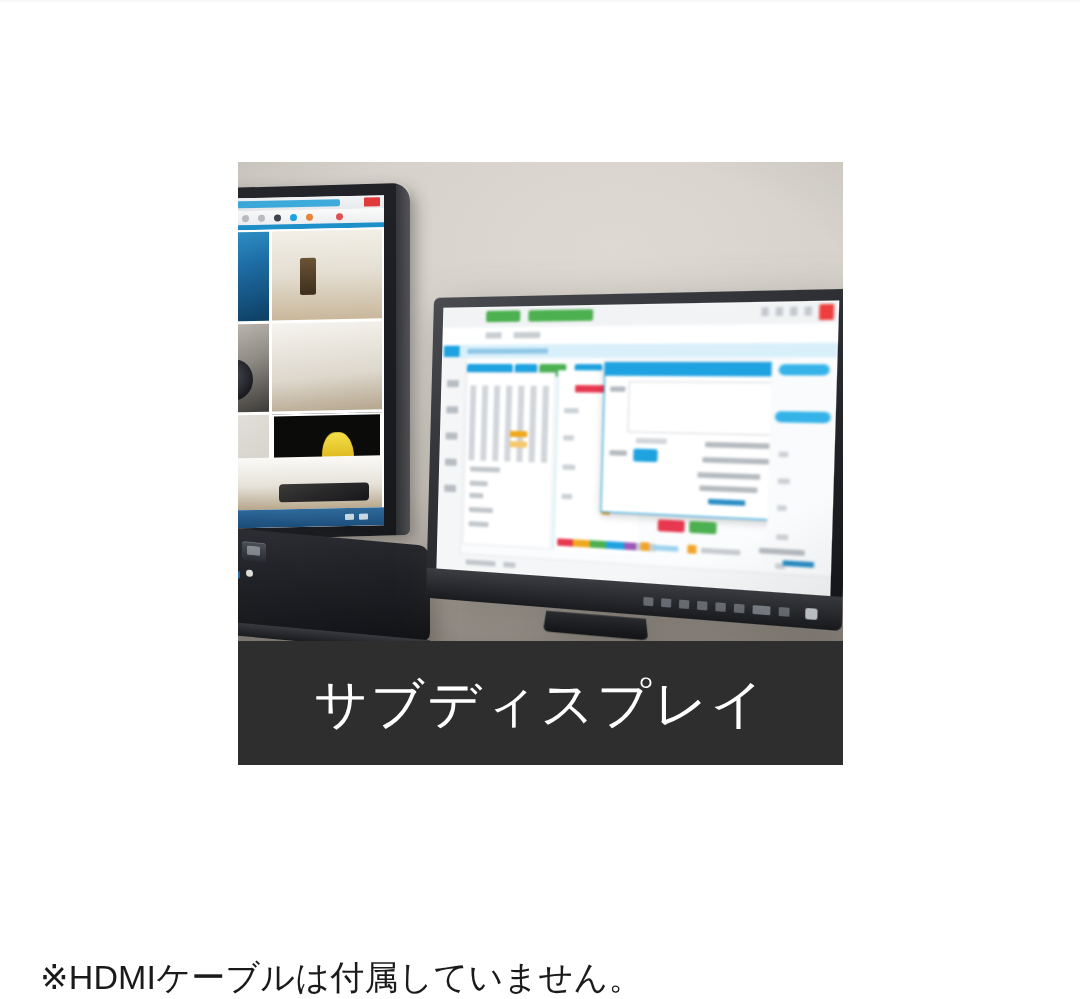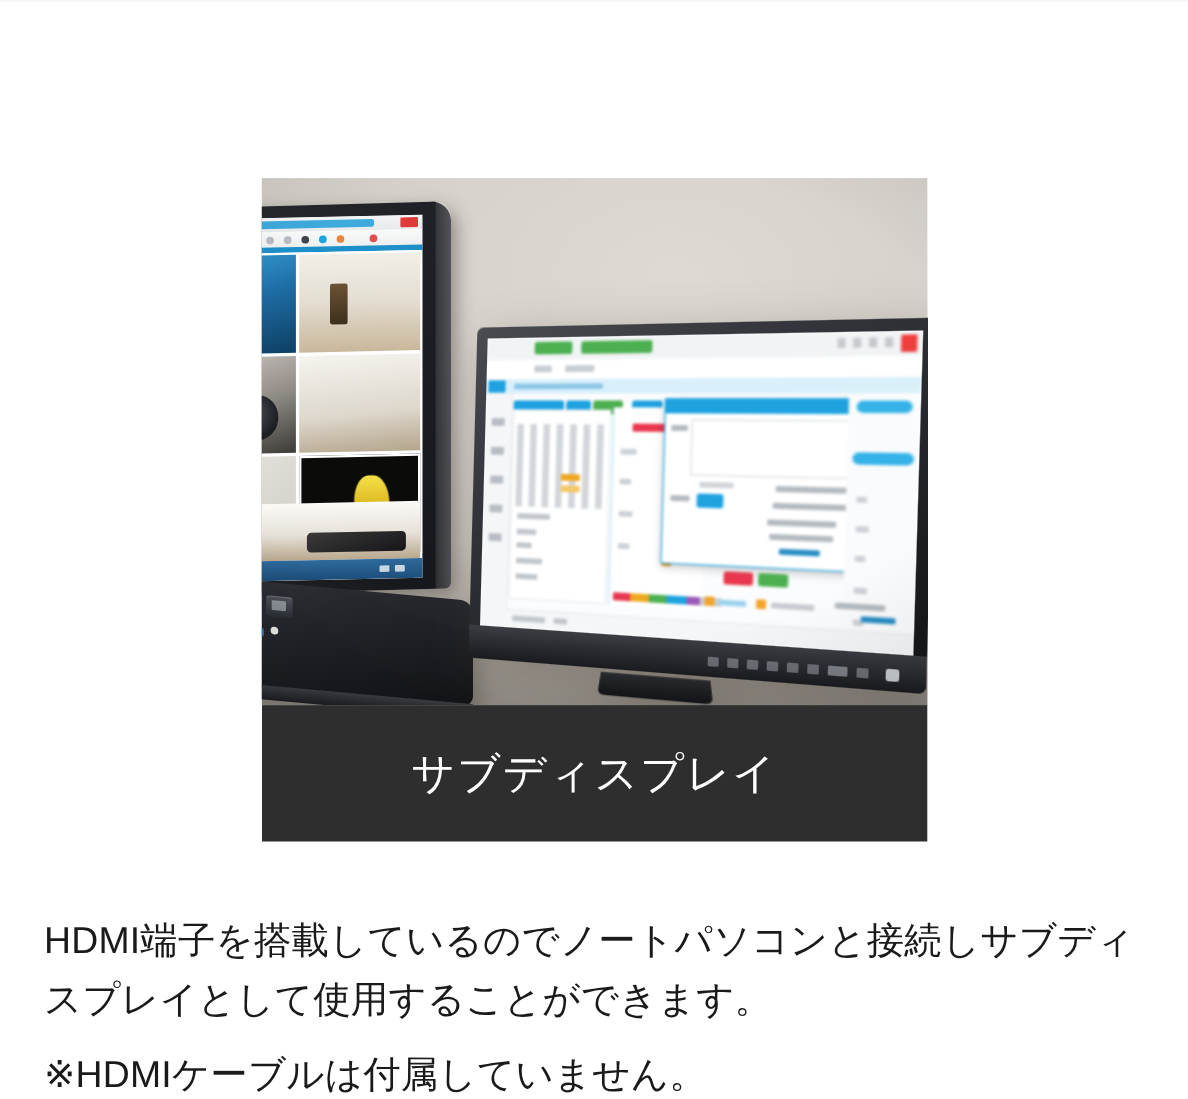--- a/index.html
+++ b/index.html
@@ -360,21 +360,21 @@
     top: 479px;
     width: 605px;
     height: 124px;
     background: #2e2e2e;
     display: flex;
     align-items: center;
     justify-content: center;
   }
   .caption-text {
     color: #ffffff;
-    font-size: 39px;
+    font-size: 53px;
     font-weight: 400;
     letter-spacing: 0.045em;
     line-height: 1;
     white-space: nowrap;
   }
 
   
   .body-copy {
     position: absolute;
     left: 40px;
@@ -584,17 +584,16 @@
       </div>
 
       <div class="wall-vignette"></div>
     </div>
 
     <figcaption class="caption-band">
       <span class="caption-text">サブディスプレイ</span>
     </figcaption>
   </figure>
 
-  <p class="body-copy">HDMI端子を搭載しているのでノートパソコンと接続しサブディスプレイとして使用することができます。</p>
 
   <p class="note-copy">※HDMIケーブルは付属していません。</p>
 
 </div>
 
 </body></html>

